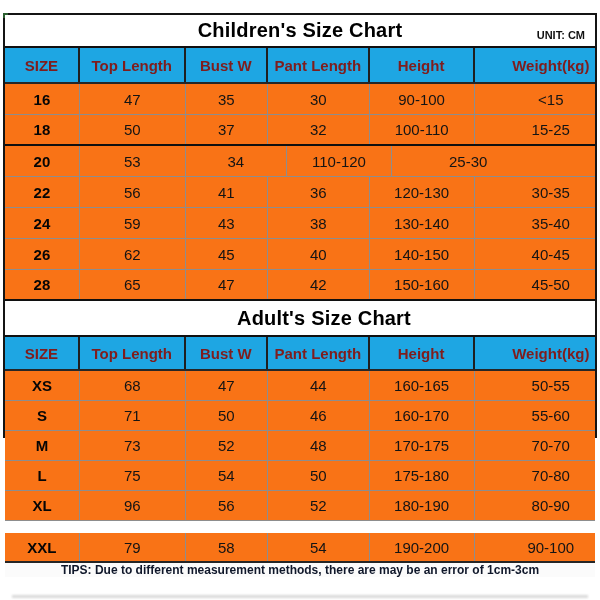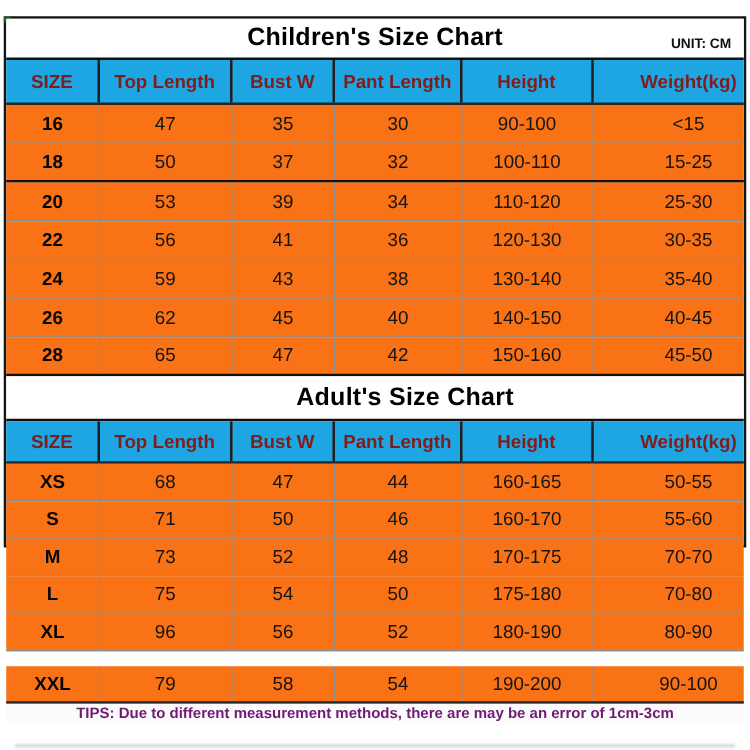--- a/index.html
+++ b/index.html
@@ -83,21 +83,20 @@
         <div class="cell c0 size">18</div>
         <div class="cell c1">50</div>
         <div class="cell c2">37</div>
         <div class="cell c3">32</div>
         <div class="cell c4">100-110</div>
         <div class="cell c5">15-25</div>
       </div>
       <div class="data-row">
         <div class="cell c0 size">20</div>
         <div class="cell c1">53</div>
-        <div class="cell c2">39</div>
         <div class="cell c3">34</div>
         <div class="cell c4">110-120</div>
         <div class="cell c5">25-30</div>
       </div>
       <div class="data-row">
         <div class="cell c0 size">22</div>
         <div class="cell c1">56</div>
         <div class="cell c2">41</div>
         <div class="cell c3">36</div>
         <div class="cell c4">120-130</div>
@@ -187,18 +186,18 @@
         <div class="cell c0 size">XXL</div>
         <div class="cell c1">79</div>
         <div class="cell c2">58</div>
         <div class="cell c3">54</div>
         <div class="cell c4">190-200</div>
         <div class="cell c5">90-100</div>
       </div>
     </section>
 
     <div class="tips-row">
-      <span class="tips-note" style="color: #701a75;">TIPS: Due to different measurement methods, there are may be an error of 1cm-3cm</span>
+      <span class="tips-note" style="color: #0f172a;">TIPS: Due to different measurement methods, there are may be an error of 1cm-3cm</span>
     </div>
   </div>
 
   <div class="bottom-edge-shadow"></div>
 </div>
 
 </body></html>

